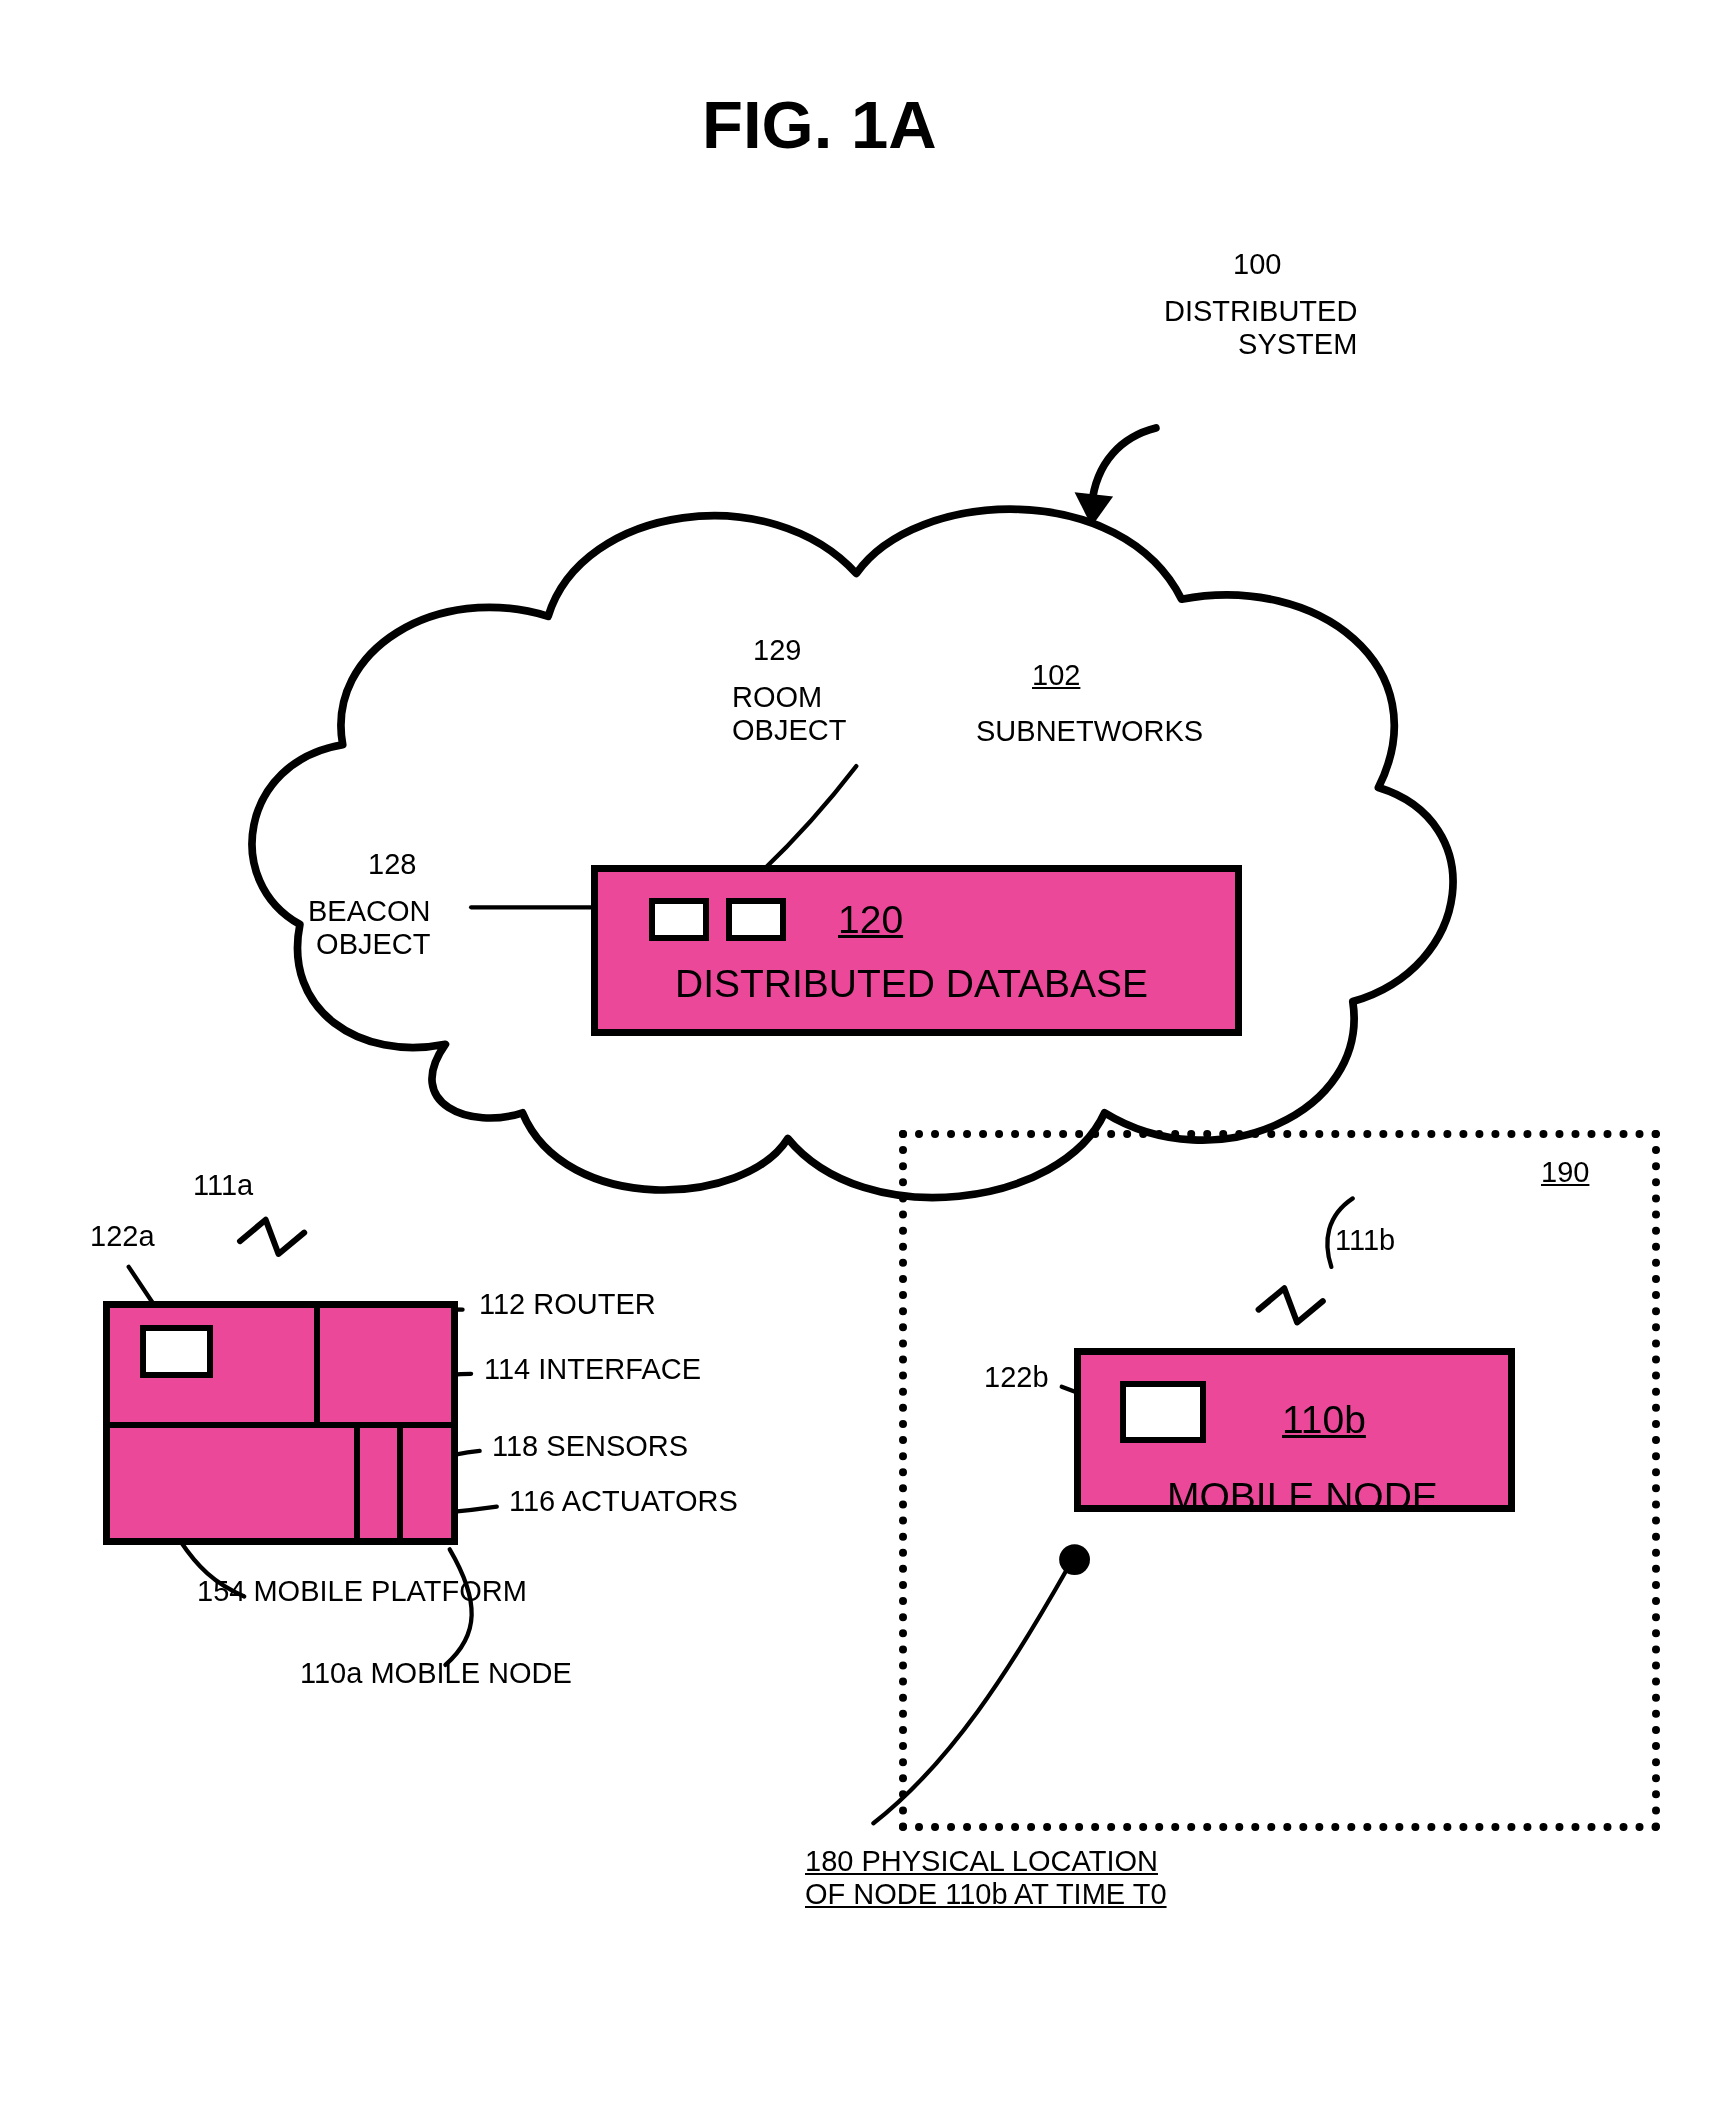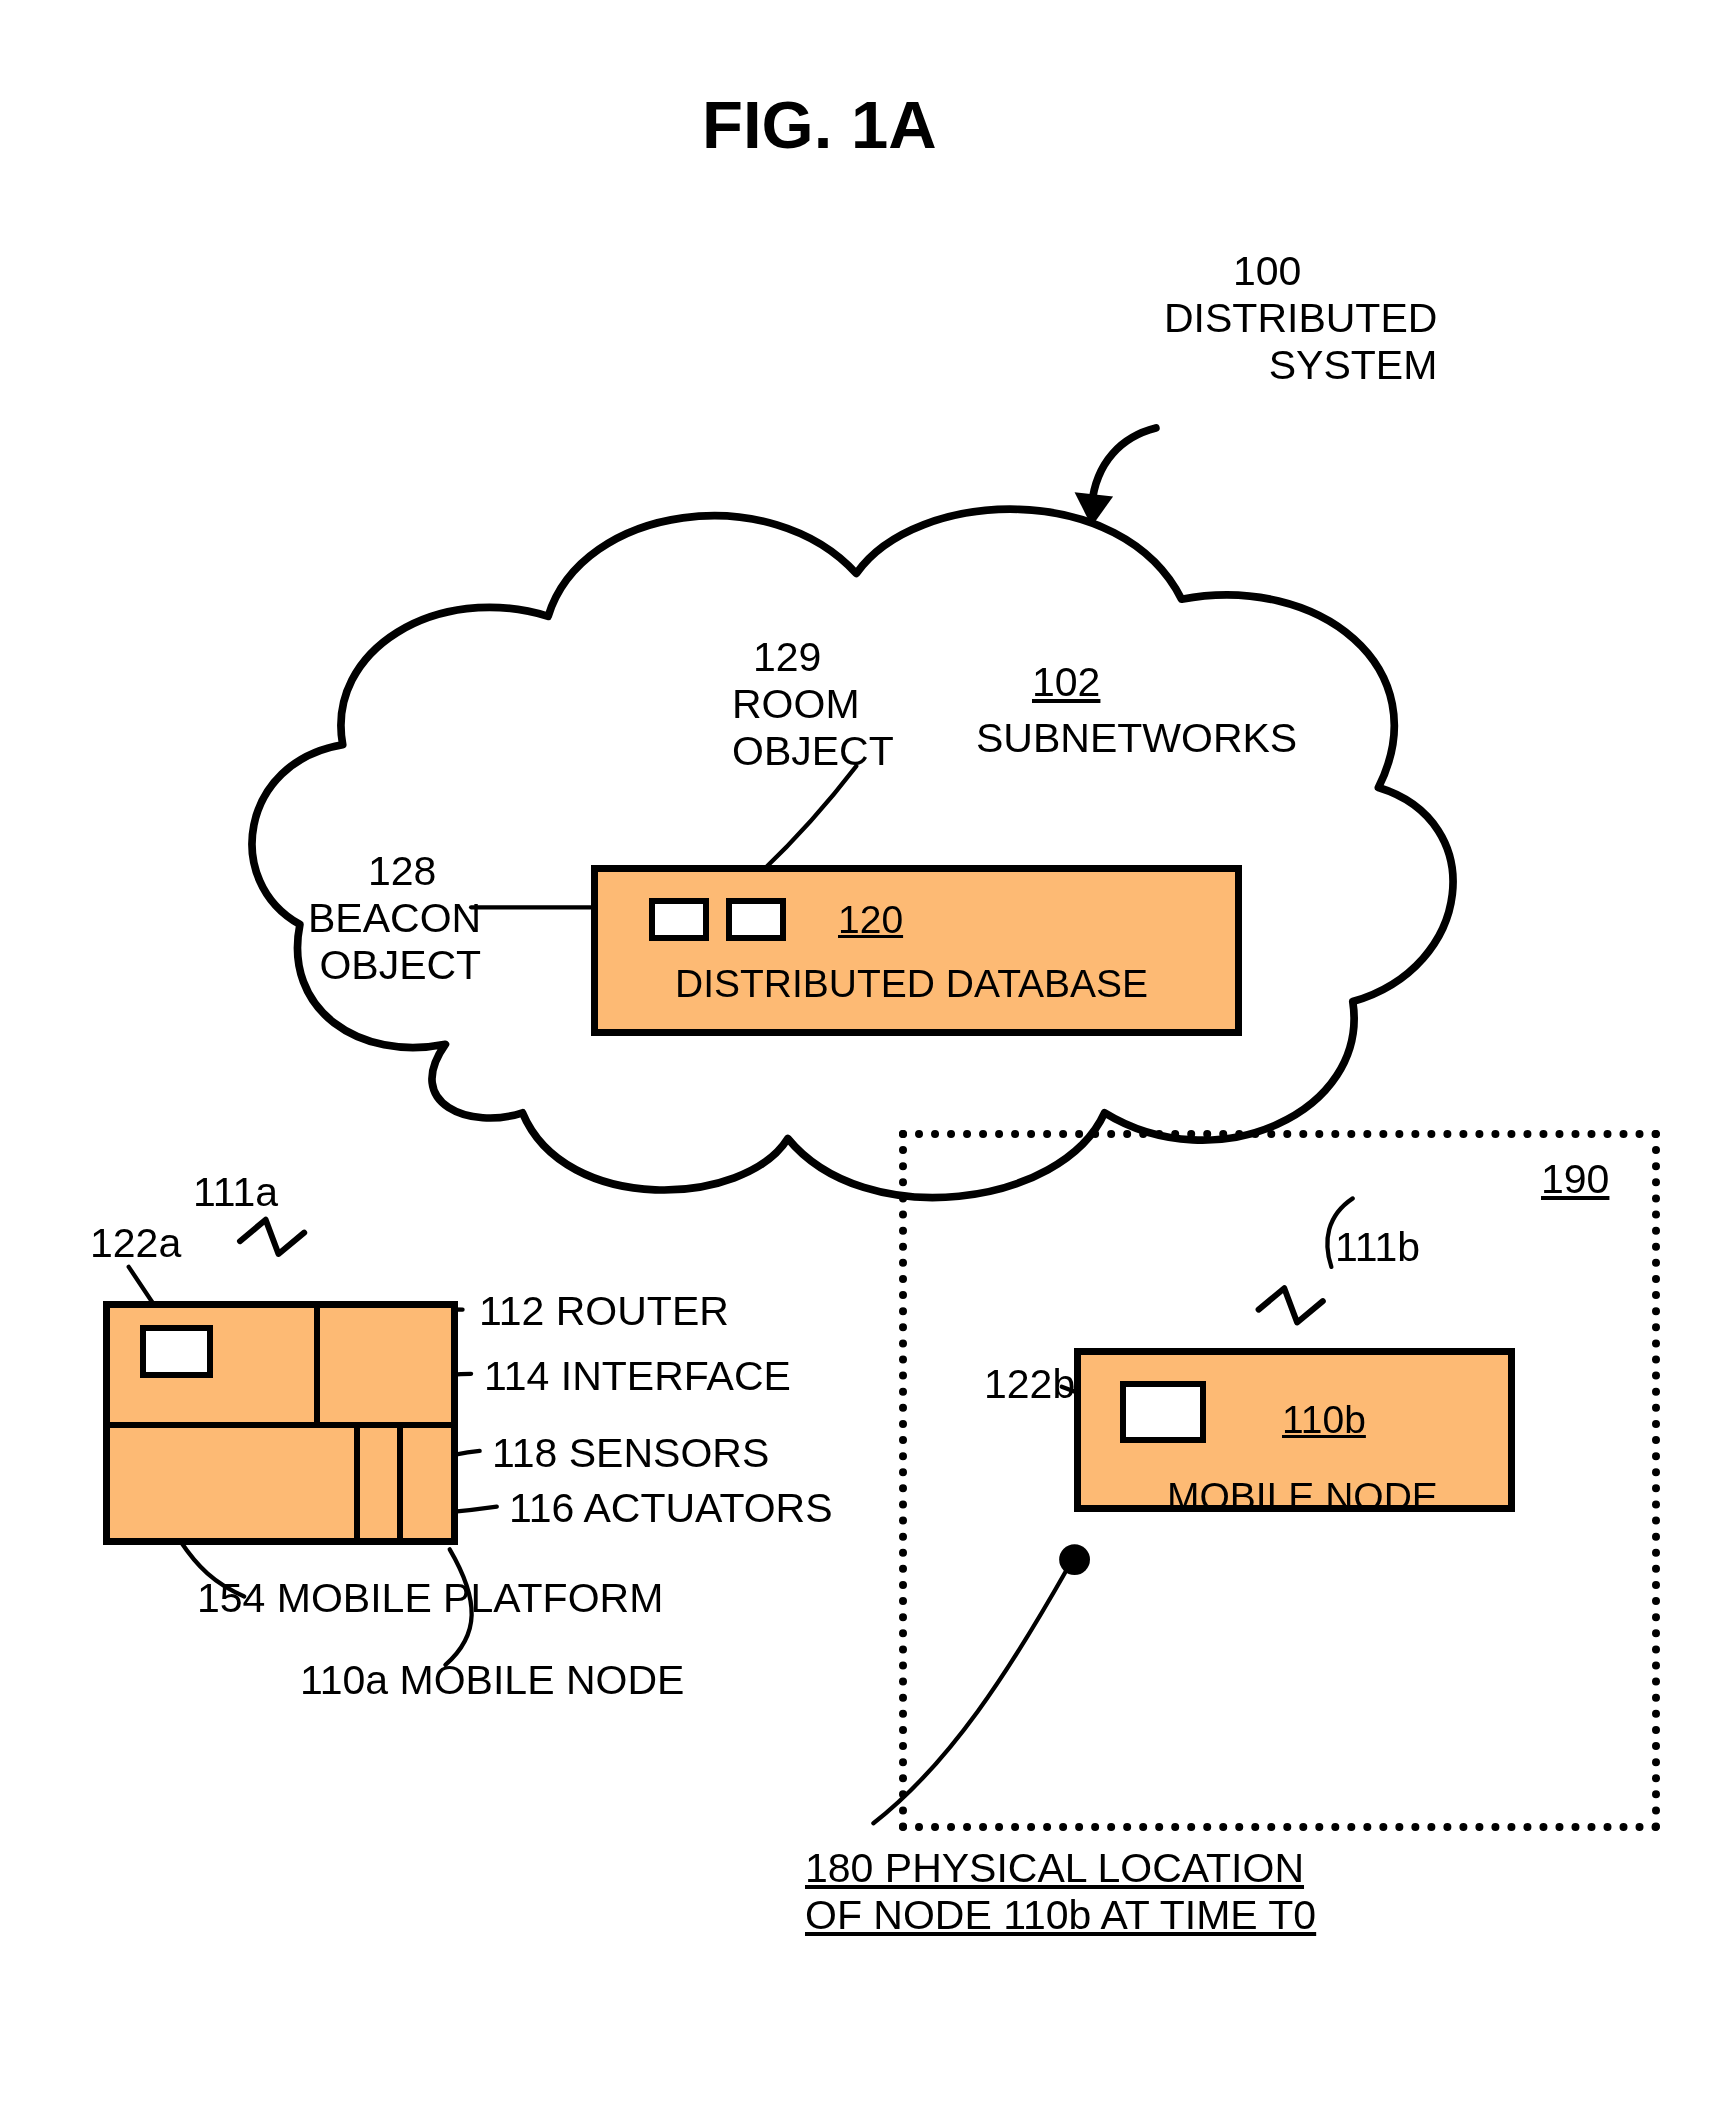--- a/index.html
+++ b/index.html
@@ -10,21 +10,21 @@
   }
   .page {
     position: relative;
     width: 1728px;
     height: 2116px;
     background: #ffffff;
   }
   .label {
     position: absolute;
     color: #000;
-    font-size: 41px;
+    font-size: 29px;
     line-height: 1.15;
     white-space: pre;
   }
   .title {
     font-size: 67px;
     font-weight: bold;
   }
   .underline { text-decoration: underline; }
   svg.abs {
     position: absolute;
@@ -38,21 +38,21 @@
   .dotted-box {
     position: absolute;
     border: 8.6px dotted #000;
   }
 
   
   .rect {
     position: absolute;
     border: 7.7px solid #000;
     box-sizing: border-box;
-    background: #fdba74;
+    background: #ec4899;
   }
   .rect-thin {
     position: absolute;
     border: 6px solid #000;
     box-sizing: border-box;
     background: #fff;
   }
   
   .boxtext {
     position: absolute;

